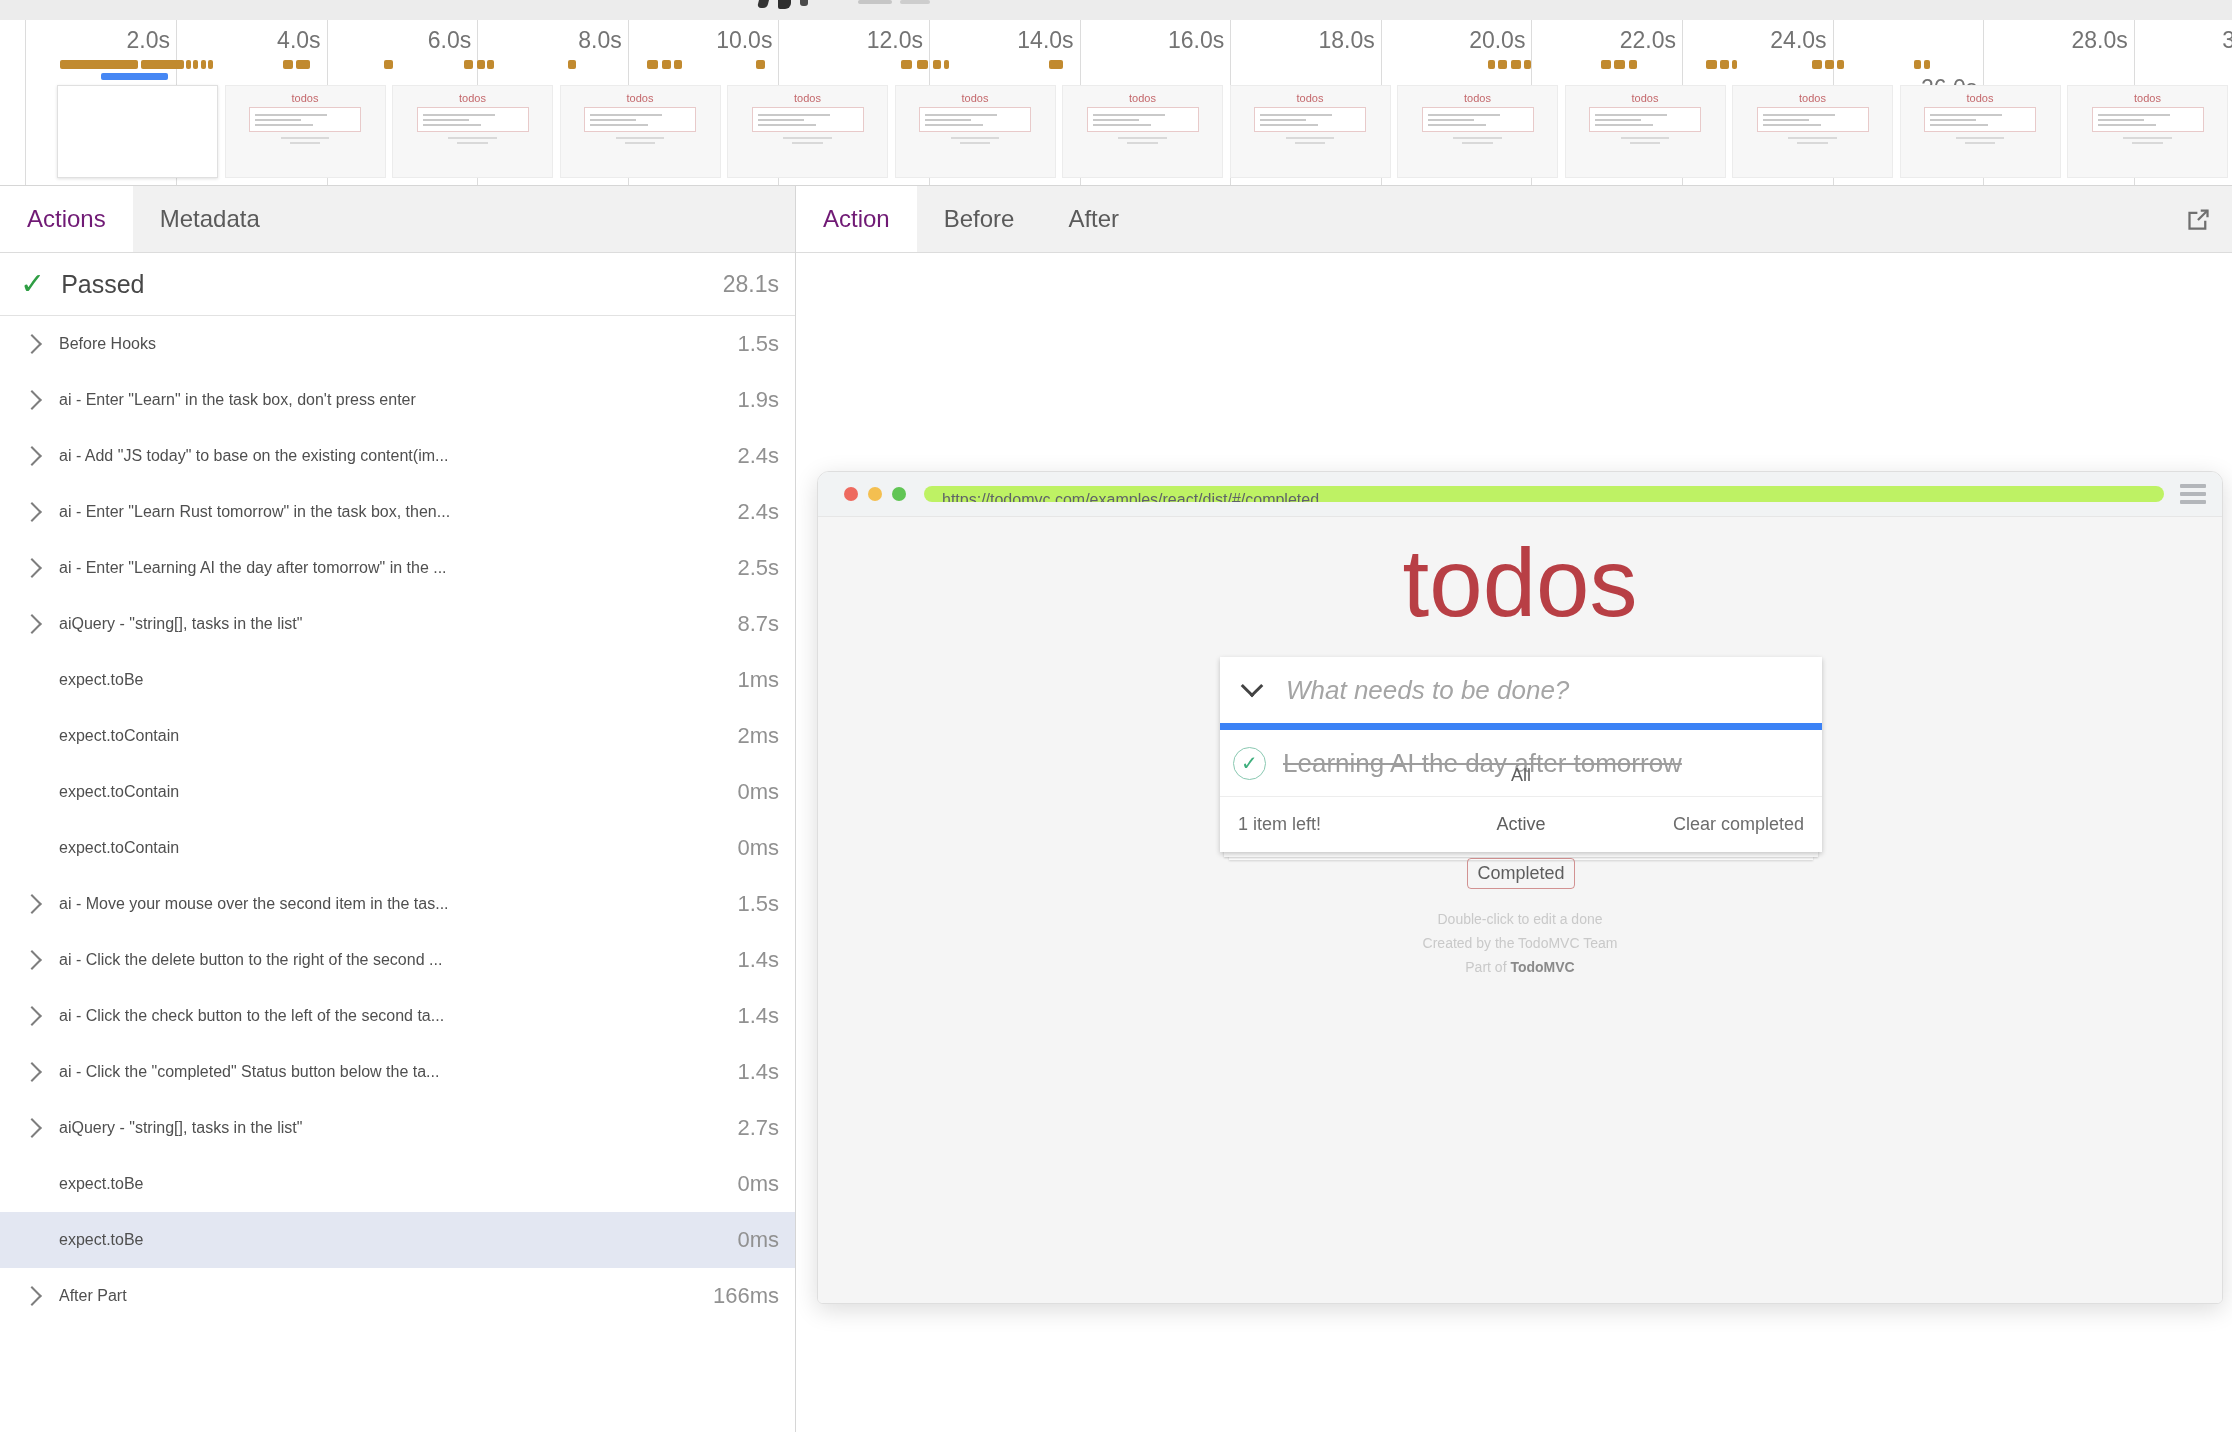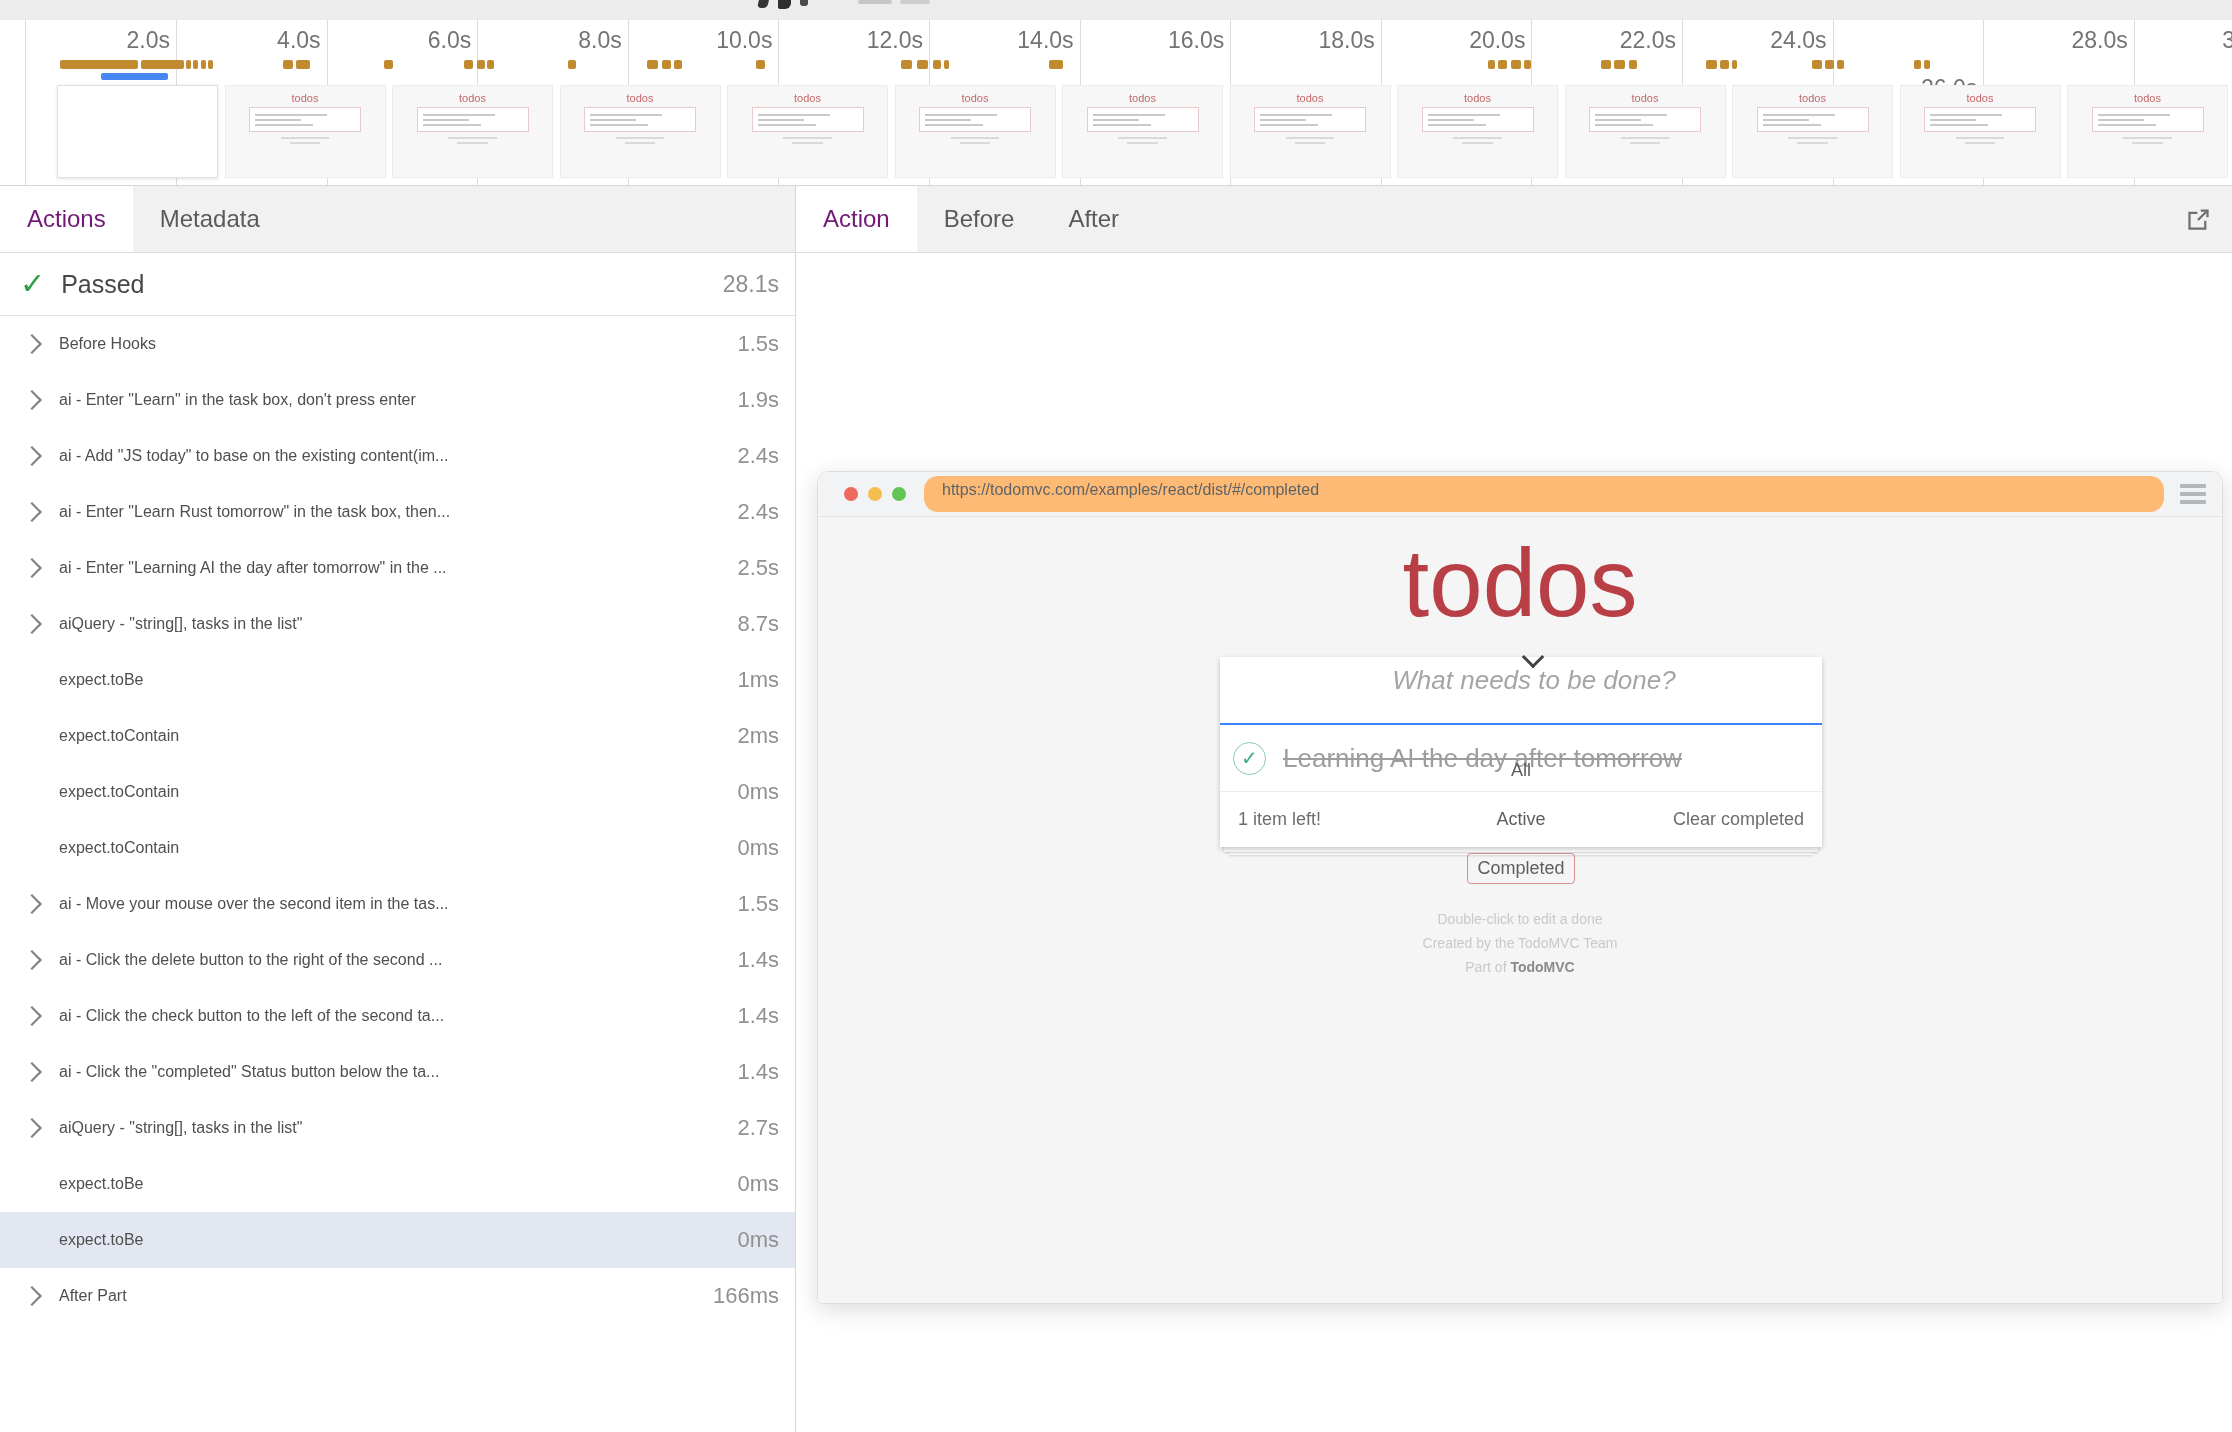--- a/index.html
+++ b/index.html
@@ -51,28 +51,28 @@
   .chev.hide{visibility:hidden;}
   .alabel{font-size:16px;color:#4f4f4f;white-space:nowrap;overflow:hidden;flex:1;}
   .adur{font-size:22px;color:#919191;margin-left:12px;flex:none;}
   
   .detail-body{flex:1;position:relative;background:#fff;}
   .bwindow{position:absolute;left:21px;top:218px;width:1406px;height:833px;background:#fff;border:1px solid #dedede;
     border-radius:12px 12px 6px 6px;box-shadow:0 6px 24px rgba(0,0,0,.14);overflow:hidden;box-sizing:border-box;display:flex;flex-direction:column;}
   .chrome{height:44px;background:#f1f3f4;display:flex;align-items:center;padding:0 16px 0 26px;flex:none;border-bottom:1px solid #e6e6e6;}
   .dot{width:14px;height:14px;border-radius:50%;margin-right:10px;flex:none;}
   .dot.r{background:#ee6a5f}.dot.y{background:#f4bf50}.dot.g{background:#61c554}
-  .urlbar{flex:1;height:36px;background:#fdba74;border-radius:14px;margin-left:8px;font-size:16px;color:#5f6368;line-height:28px;padding:0 18px;white-space:nowrap;overflow:hidden;}
+  .urlbar{flex:1;height:16px;background:#bef264;border-radius:14px;margin-left:8px;font-size:16px;color:#5f6368;line-height:28px;padding:0 18px;white-space:nowrap;overflow:hidden;}
   .hamburger{margin-left:16px;display:flex;flex-direction:column;gap:4px;}
   .hamburger i{display:block;width:26px;height:4px;background:#b3b6ba;border-radius:1px;}
   .appbody{flex:1;background:#f5f5f5;position:relative;}
   .app-title{text-align:center;margin-top:16px;font-size:96px;font-weight:100;color:#b83f45;line-height:1.05;}
   .card{position:absolute;left:402px;top:140px;width:602px;background:#fff;
     box-shadow:0 2px 5px rgba(0,0,0,.22),0 9px 0 -4px #fcfcfc,0 10px 2px -4px rgba(0,0,0,.18),0 17px 0 -9px #fcfcfc,0 18px 2px -9px rgba(0,0,0,.15);}
-  .irow{height:66px;display:flex;align-items:center;border-bottom:2px solid #3b82f6;flex-direction:column;}
+  .irow{height:66px;display:flex;align-items:center;border-bottom:7px solid #3b82f6;}
   .chevdown{width:13px;height:13px;border-right:3px solid #434343;border-bottom:3px solid #434343;transform:rotate(45deg);margin:-8px 0 0 24px;flex:none;}
   .ph{margin-left:26px;font-size:26px;font-style:italic;color:#a5a5a5;}
   .trow{height:66px;display:flex;align-items:center;border-bottom:1px solid #ededed;}
   .toggle{width:33px;height:33px;border-radius:50%;border:1px solid #89c8b1;margin-left:13px;display:flex;align-items:center;justify-content:center;color:#3faf7d;font-size:20px;flex:none;box-sizing:border-box;}
   .ttext{margin-left:17px;font-size:26px;color:#9d9d9d;text-decoration:line-through;}
   .cfoot{height:55px;display:flex;align-items:center;position:relative;font-size:18px;color:#6d6d6d;padding:0 18px;}
   .filters{position:absolute;left:0;right:0;display:flex;justify-content:center;gap:18px;align-items:center;flex-direction:column;}
   .filter{padding:4px 9px;border:1px solid transparent;border-radius:4px;color:#5e5e5e;cursor:pointer;}
   .filter.active{border-color:rgba(175,47,47,.5);}
   .clear{margin-left:auto;position:relative;z-index:1;cursor:pointer;}

